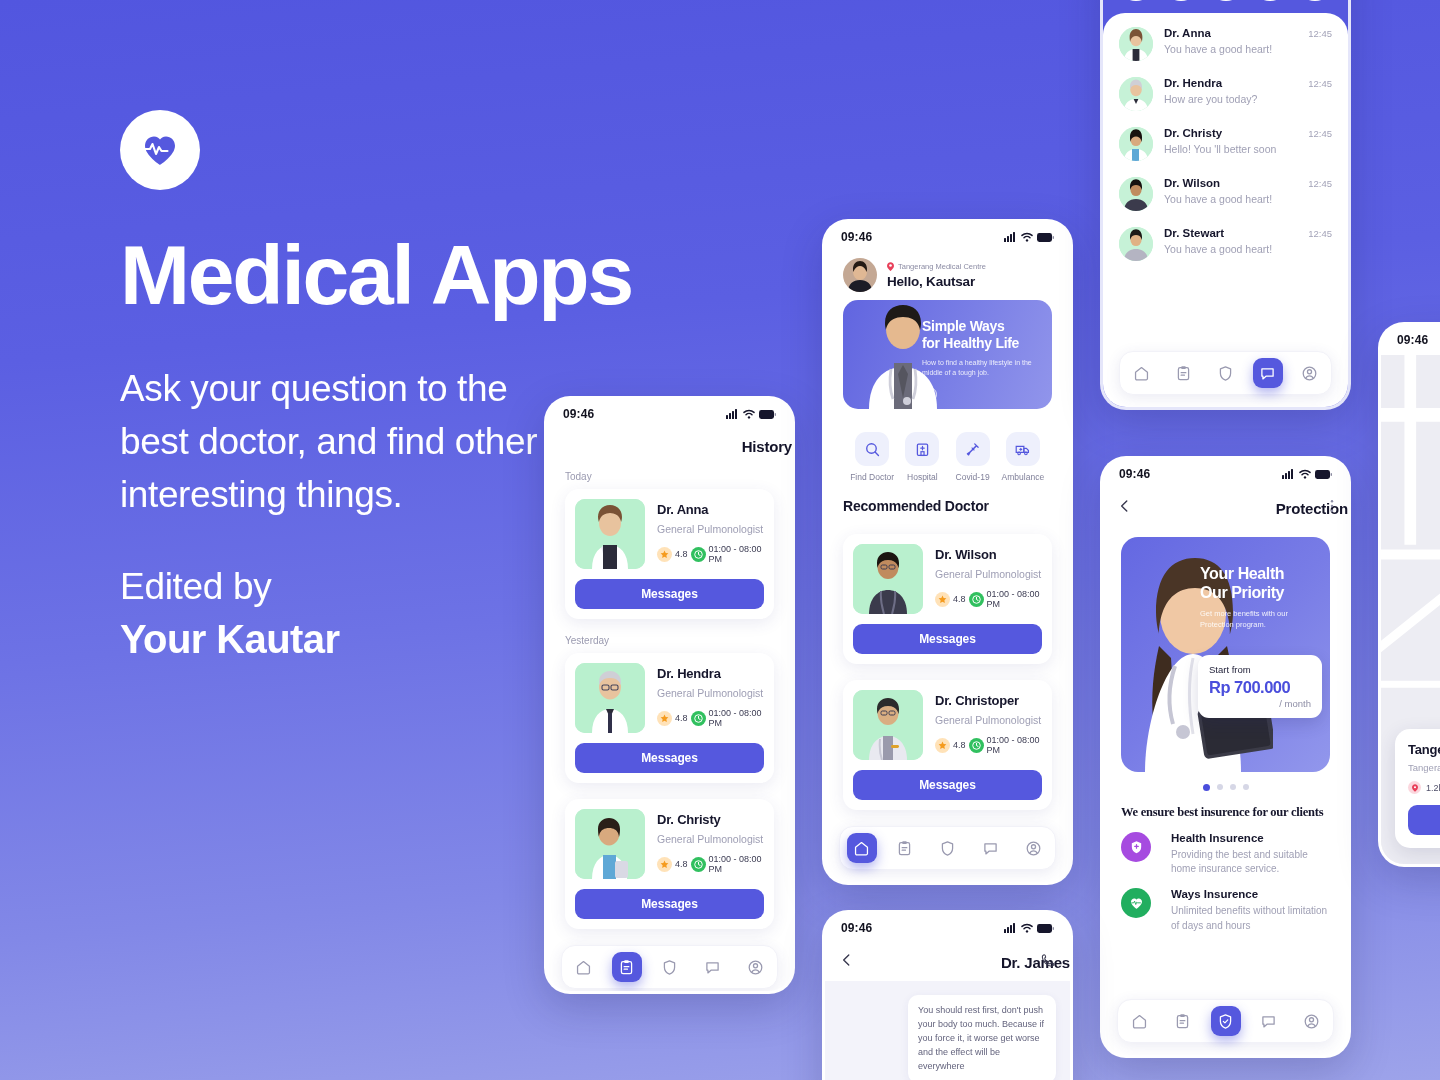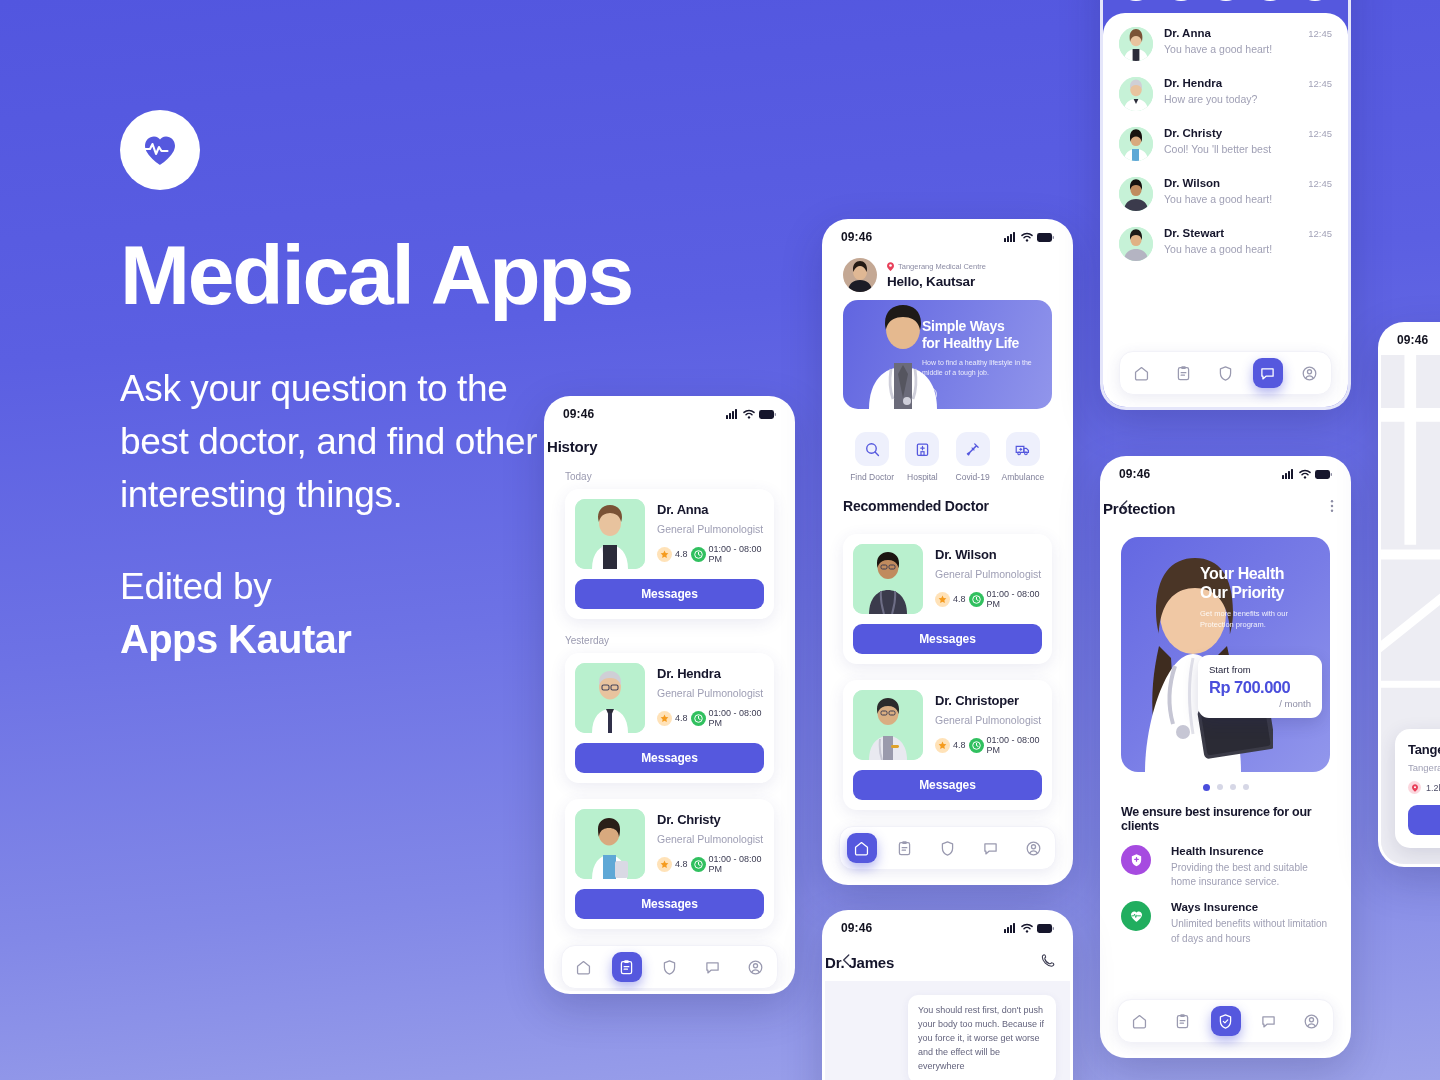--- a/index.html
+++ b/index.html
@@ -37,21 +37,21 @@
   .scr { position: absolute; inset: 0; display: flex; flex-direction: column; }
 
   .statusbar {
     height: 30px; display: flex; align-items: center; justify-content: space-between;
     padding: 0 16px; flex: none;
   }
   .sb-time { font-size: 12px; font-weight: bold; color: #12121f; letter-spacing: 0.1px; }
   .sb-icons { display: flex; align-items: center; gap: 4px; }
 
   .navtitle {
-    display: flex; align-items: center; justify-content: flex-start;
+    display: flex; align-items: center; justify-content: flex-end;
     position: relative; height: 34px; flex: none;
   }
   .navtitle h1 { font-size: 15px; font-weight: bold; color: #14142a; letter-spacing: -0.2px; }
   .nav-left { position: absolute; left: 14px; top: 50%; transform: translateY(-50%); }
   .nav-right { position: absolute; right: 14px; top: 50%; transform: translateY(-50%); }
 
   .section-label { font-size: 10px; color: #9a9ab0; padding: 0 18px; margin-bottom: 7px; }
   .section-head { font-size: 14px; font-weight: bold; color: #16162c; padding: 0 18px; margin-bottom: 20px; letter-spacing: -0.2px; }
 
   
@@ -129,21 +129,21 @@
   .price-card {
     position: absolute; right: 8px; top: 118px; width: 124px; background: #fff;
     border-radius: 11px; padding: 9px 11px; box-shadow: 0 6px 16px rgba(40,40,100,0.18);
   }
   .pc-lab { font-size: 9.5px; color: #24243c; font-weight: 500; }
   .pc-val { font-size: 16.5px; font-weight: bold; color: #4A4EDC; margin-top: 3px; letter-spacing: -0.5px; }
   .pc-per { font-size: 9.5px; color: #8e8ea6; text-align: right; margin-top: 1px; }
   .dots { display: flex; justify-content: center; gap: 7px; margin-top: 12px; }
   .dot { width: 6px; height: 6px; border-radius: 50%; background: #d6d7e6; }
   .dot.on { background: #4A4EDC; width: 7px; height: 7px; }
-  .ins-head { font-size: 12.5px; font-weight: bold; color: #16162c; padding: 0 18px; margin-top: 14px; letter-spacing: -0.25px;}
+  .ins-head { font-size: 12.5px; font-weight: bold; color: #16162c; padding: 0 18px; margin-top: 14px; letter-spacing: -0.25px; font-family: Liberation Serif, serif;}
   .ins-item { display: flex; gap: 20px; padding: 12px 18px 0; }
   .ins-ic { width: 30px; height: 30px; border-radius: 50%; flex: none; display: flex; align-items: center; justify-content: center;}
   .ins-t { font-size: 11.5px; font-weight: bold; color: #16162c; }
   .ins-d { font-size: 10px; color: #a0a0b5; margin-top: 4px; line-height: 1.42; }
 
   
   .cd-head { border-bottom: 0; flex: none; }
   .cd-body { flex: 1; background: #F3F3FA; padding: 14px 14px 0; }
   .bubble {
     margin-left: auto; width: 148px; background: #fff; border-radius: 10px; padding: 9px 10px;
@@ -172,21 +172,21 @@
   <div class="hero">
     <div class="logo-circle">
       <svg width="44" height="44" viewBox="0 0 44 44">
         <path d="M22 37 C22 37 7 27.5 7 17.8 C7 12.2 11.2 8.4 16 8.4 C19 8.4 21 10 22 11.6 C23 10 25 8.4 28 8.4 C32.8 8.4 37 12.2 37 17.8 C37 27.5 22 37 22 37 Z" fill="#5558DE"></path>
         <path d="M6 21 h6 l2.5 -5 l3.5 10 l3 -7 l2.5 4 h6" fill="none" stroke="#ffffff" stroke-width="2.1" stroke-linecap="round" stroke-linejoin="round"></path>
       </svg>
     </div>
     <div class="hero-title">Medical Apps</div>
     <div class="hero-sub">Ask your question to the best doctor, and find other interesting things.</div>
     <div class="hero-editedby">Edited by</div>
-    <div class="hero-author">Apps Kautar</div>
+    <div class="hero-author">Your Kautar</div>
   </div>
 
   <div class="phone" style="left:544px; top:396px; width:251px; height:598px;">
     <div class="scr">
       <div class="statusbar">
         <span class="sb-time">09:46</span>
         <span class="sb-icons">
           <svg width="13" height="10" viewBox="0 0 13 10">
               <rect x="0" y="6" width="2" height="4" rx="0.6" fill="#16162c"></rect>
               <rect x="3" y="4" width="2" height="6" rx="0.6" fill="#16162c"></rect>
@@ -648,21 +648,21 @@
                 <path d="M11 10c0-4.8 2.6-7.8 6-7.8s6 3 6 7.8c0 3.4-.5 5.2-.5 5.2s-.3-5.6-5.5-5.6-5.5 5.6-5.5 5.6-.5-1.8-.5-5.2z" fill="#18120e"></path>
                 <path d="M5 34c0-8 5.4-12 12-12s12 4 12 12z" fill="#ffffff"></path>
                 <rect x="13" y="22" width="7" height="12" fill="#5FA8D6"></rect>
               </svg>
             </div>
           <div class="chat-body">
             <div class="chat-l1">
               <span class="chat-name">Dr. Christy</span>
               <span class="chat-time">12:45</span>
             </div>
-            <div class="chat-prev">Cool! You 'll better best</div>
+            <div class="chat-prev">Hello! You 'll better soon</div>
           </div>
         </div>
         <div class="chat-item">
           <div class="chat-av">
               <svg class="ph-img" viewBox="0 0 34 34">
                 <rect width="34" height="34" fill="#C6F2D7"></rect>
                 <ellipse cx="17" cy="12.5" rx="5.6" ry="6.6" fill="#C08B5E"></ellipse>
                 <path d="M11 10c0-4.8 2.6-7.8 6-7.8s6 3 6 7.8c0 2-.3 3-.3 3s-.5-5-5.7-5-5.7 5-5.7 5-.3-1-.3-3z" fill="#171210"></path>
                 <path d="M5 34c0-8 5.4-12 12-12s12 4 12 12z" fill="#3b3b4c"></path>
               </svg>

